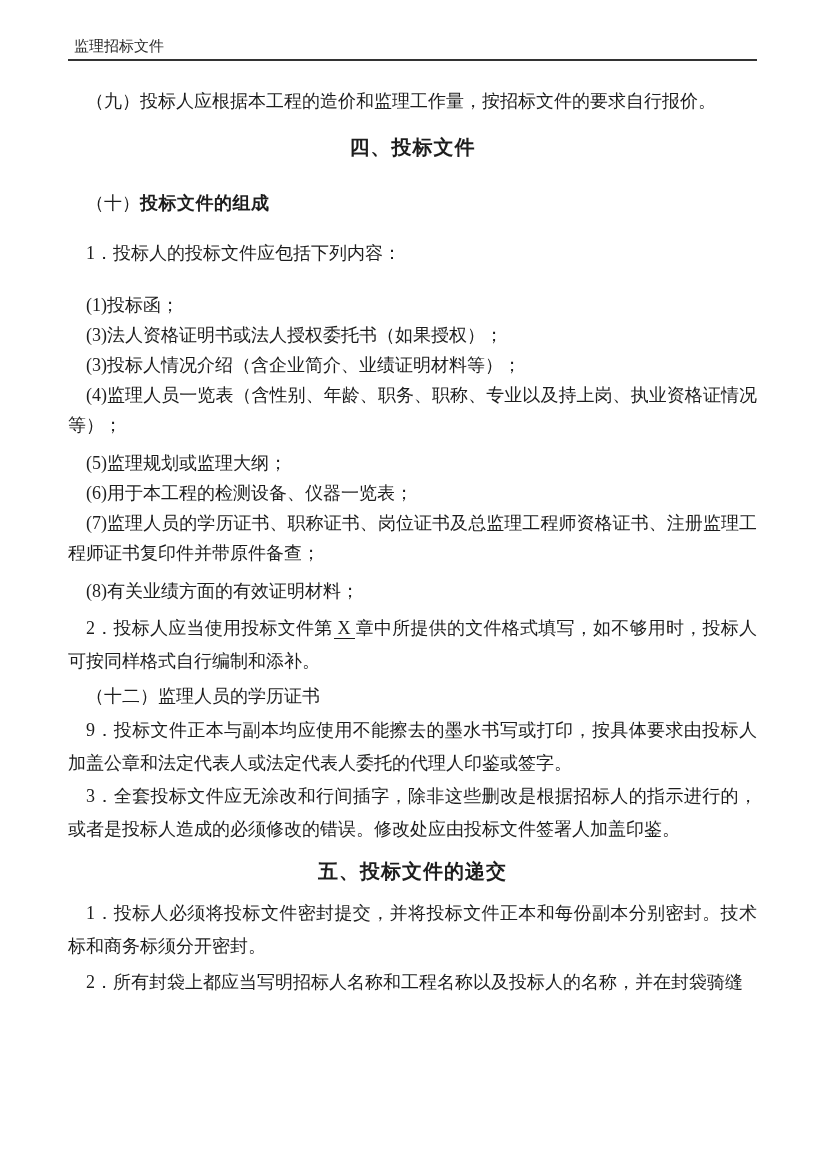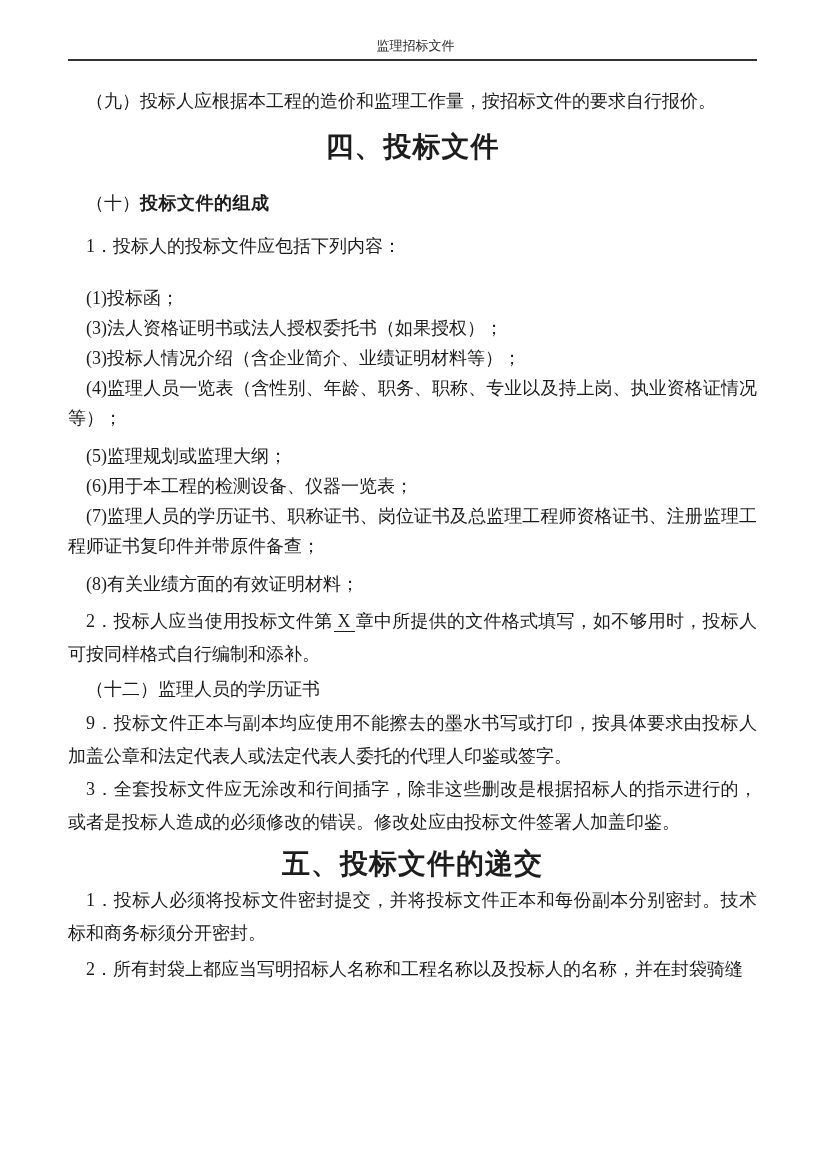--- a/index.html
+++ b/index.html
@@ -9,54 +9,53 @@
     width: 827px;
     height: 1169px;
     background: #ffffff;
     color: #1d1d1d;
     padding: 38px 70px 0 68px;
     overflow: hidden;
     font-family: "Liberation Serif", "DejaVu Serif", serif;
     font-size: 18px;
   }
   .doc-header {
-    font-size: 13px;
+    font-size: 15px;
     line-height: 16px;
     color: #2a2a2a;
     border-bottom: 2px solid #333333;
     padding: 0 0 5px 6px;
-    text-align: center;
   }
   p { margin: 0; text-align: justify; text-indent: 1em; line-height: 33px; }
   .list-p { line-height: 30px; }
   .gap-after { margin-bottom: 8px; }
   .chapter {
     font-family: "Liberation Sans", "DejaVu Sans", sans-serif;
     font-weight: 700;
-    font-size: 28px;
+    font-size: 20px;
     line-height: 32px;
     text-align: center;
     letter-spacing: 1px;
-    margin: 4px;
+    margin: 10px;
   }
   .bold-label {
     font-family: "Liberation Sans", "DejaVu Sans", sans-serif;
     font-weight: 700;
     letter-spacing: 0.5px;
   }
   .u {
     border-bottom: 1px solid #1d1d1d;
     padding: 0 4px;
     margin: 0 1px;
   }
   
   .p-9        { margin-top: 24px; }
   .h-4        { margin-top: 13px; }
   .sub10      { margin-top: 24px; }
-  .p-comp     { margin-top: 10px; }
+  .p-comp     { margin-top: 17px; }
   .list-first { margin-top: 20px; }
   .p-format   { margin-top: 6px; }
   .sub12      { margin-top: 2px; }
   .p12-b      { margin-top: 1px; }
   .h-5        { margin-top: 9px; }
   .sub14      { margin-top: 25px; }
   .p14-b      { margin-top: 3px; }
 </style>
 </head>
 <body>

